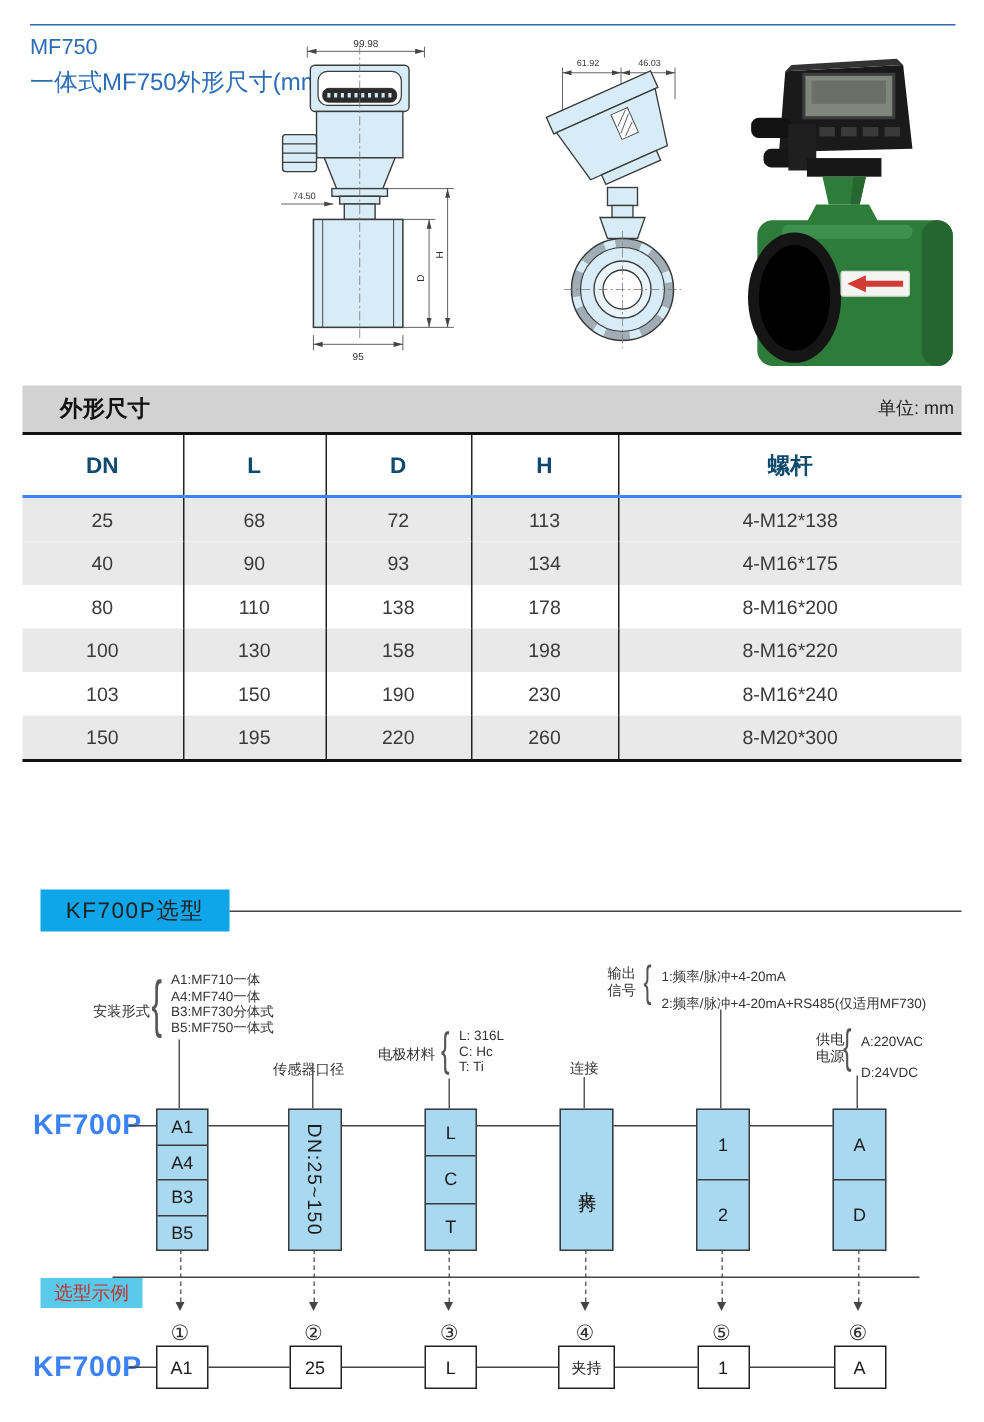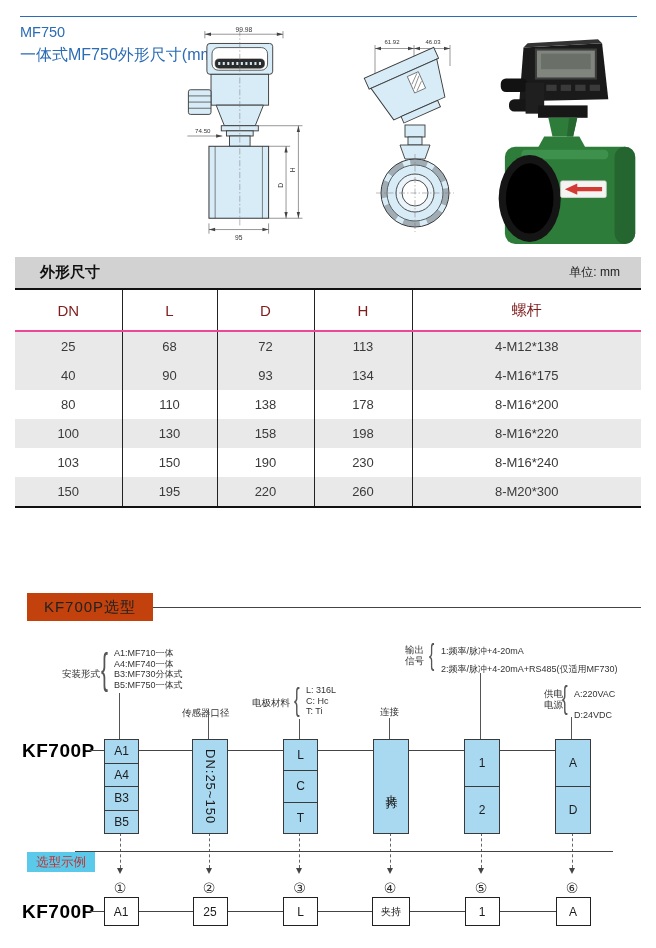--- a/index.html
+++ b/index.html
@@ -10,37 +10,37 @@
   }
   .abs{position:absolute;}
   
   .top-rule{left:20px;top:16px;width:617px;border-top:1.6px solid #2B6CB5;}
   .page-title{left:20px;top:24px;font-size:14.5px;color:#2B6CB5;font-weight:500;}
   .page-subtitle{left:20px;top:45px;font-size:16px;color:#2B6CB5;font-weight:500;}
   
   .tbl-wrap{left:15px;top:257px;width:626px;}
   .tbl-titlebar{height:31px;background:#D2D2D2;display:flex;align-items:center;justify-content:space-between;}
   .tbl-title{font-size:15px;font-weight:bold;color:#111;padding-left:25px;}
-  .tbl-unit{font-size:12px;color:#222;padding-right:21px;}
+  .tbl-unit{font-size:12px;color:#222;padding-right:5px;}
   table.dims{width:626px;border-collapse:collapse;border-top:2px solid #111;border-bottom:2px solid #111;table-layout:fixed;}
-  table.dims th{height:38px;font-size:15px;font-weight:normal;color:#7f1d1d;border-bottom:2px solid #ec4899;}
+  table.dims th{height:38px;font-size:15px;font-weight:bold;color:#0c4a6e;border-bottom:2px solid #3b82f6;}
   table.dims td{height:27px;font-size:13px;color:#3a3a3a;text-align:center;}
   table.dims th,table.dims td{border-left:1px solid #222;}
   table.dims th:first-child,table.dims td:first-child{border-left:none;}
   table.dims tr.odd{background:#E9E9E9;}
   table.dims tr.even{background:#fff;}
   
   .sel{left:0;top:591px;width:656px;height:357px;}
-  .sec-box{left:27px;top:2px;width:126px;height:28px;background:#c2410c;display:flex;align-items:center;justify-content:center;font-size:15px;color:#222;letter-spacing:1px;}
+  .sec-box{left:27px;top:2px;width:126px;height:28px;background:#0ea5e9;display:flex;align-items:center;justify-content:center;font-size:15px;color:#222;letter-spacing:1px;}
   .sec-line{left:153px;top:16px;width:488px;border-top:1px solid #444;}
   .ann-label{font-size:9.5px;color:#333;white-space:nowrap;}
   .ann-items{font-size:9px;color:#333;line-height:10.5px;white-space:nowrap;}
   .brace{color:#555;font-weight:400;transform-origin:left top;}
   .vline{border-left:1px solid #555;width:0;}
-  .model-label{font-size:19px;font-weight:bold;color:#000000;letter-spacing:0.5px;}
+  .model-label{font-size:19px;font-weight:bold;color:#3b82f6;letter-spacing:0.5px;}
   .hline{border-top:1px solid #444;height:0;}
   .colbox{width:33px;background:#A9D9F1;border:1px solid #3a3a3a;display:flex;flex-direction:column;z-index:2;}
   .colbox .cell{flex:1;display:flex;align-items:center;justify-content:center;font-size:12px;color:#1c1c1c;border-top:1px solid #3a3a3a;}
   .colbox .cell:first-child{border-top:none;}
   .colbox.vbox{align-items:center;justify-content:center;}
   .vtext{writing-mode:vertical-lr;text-orientation:mixed;font-size:13px;color:#1c1c1c;letter-spacing:1px;}
   .vtext-cn{writing-mode:vertical-rl;text-orientation:upright;font-size:12px;color:#1c1c1c;letter-spacing:2px;}
   .dashline{border-left:1px dashed #666;width:0;}
   .arrowhead{width:0;height:0;border-left:3.5px solid transparent;border-right:3.5px solid transparent;border-top:6px solid #444;}
   .example-tag{left:27px;top:261px;height:20px;padding:0 9px;background:#5BC9EA;color:#C03030;font-size:12.5px;display:flex;align-items:center;}

